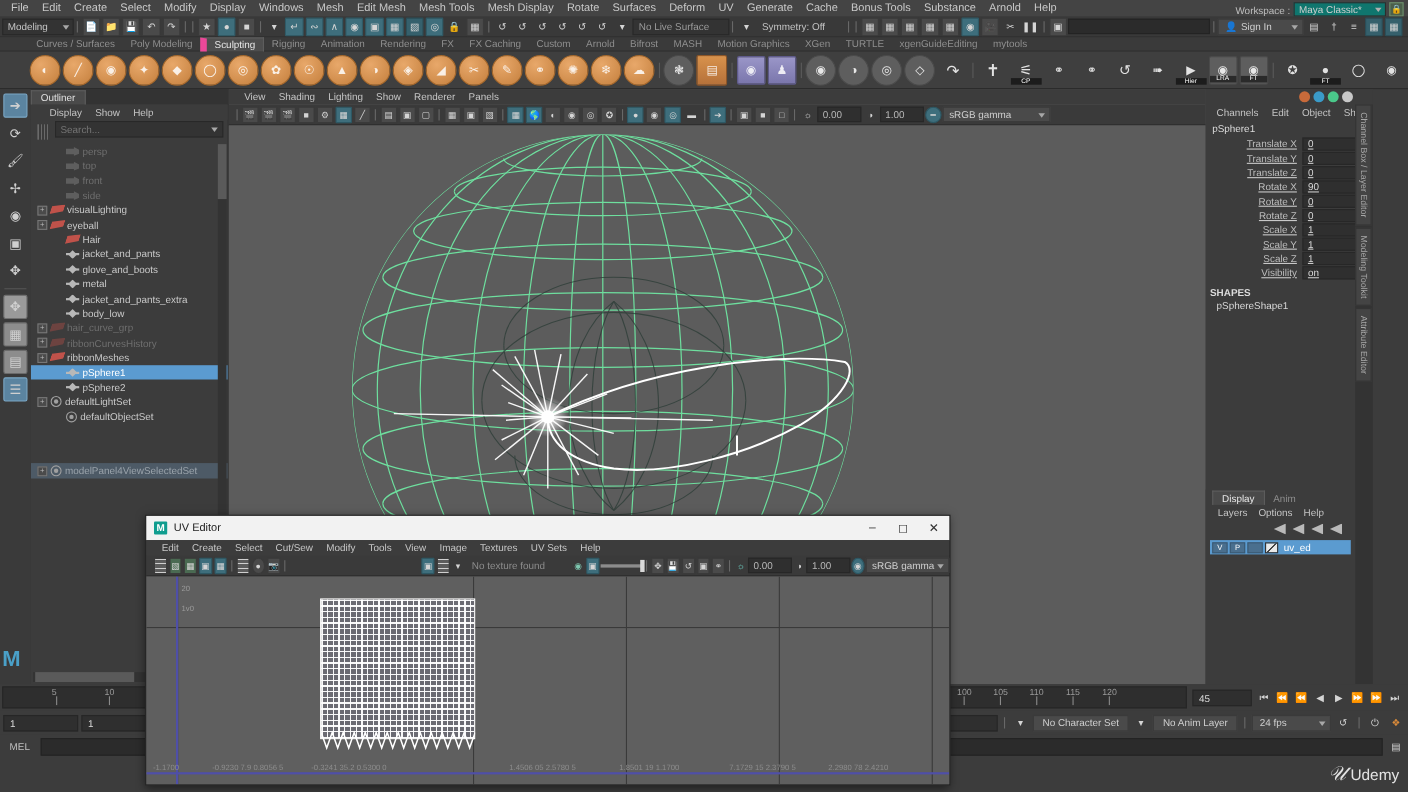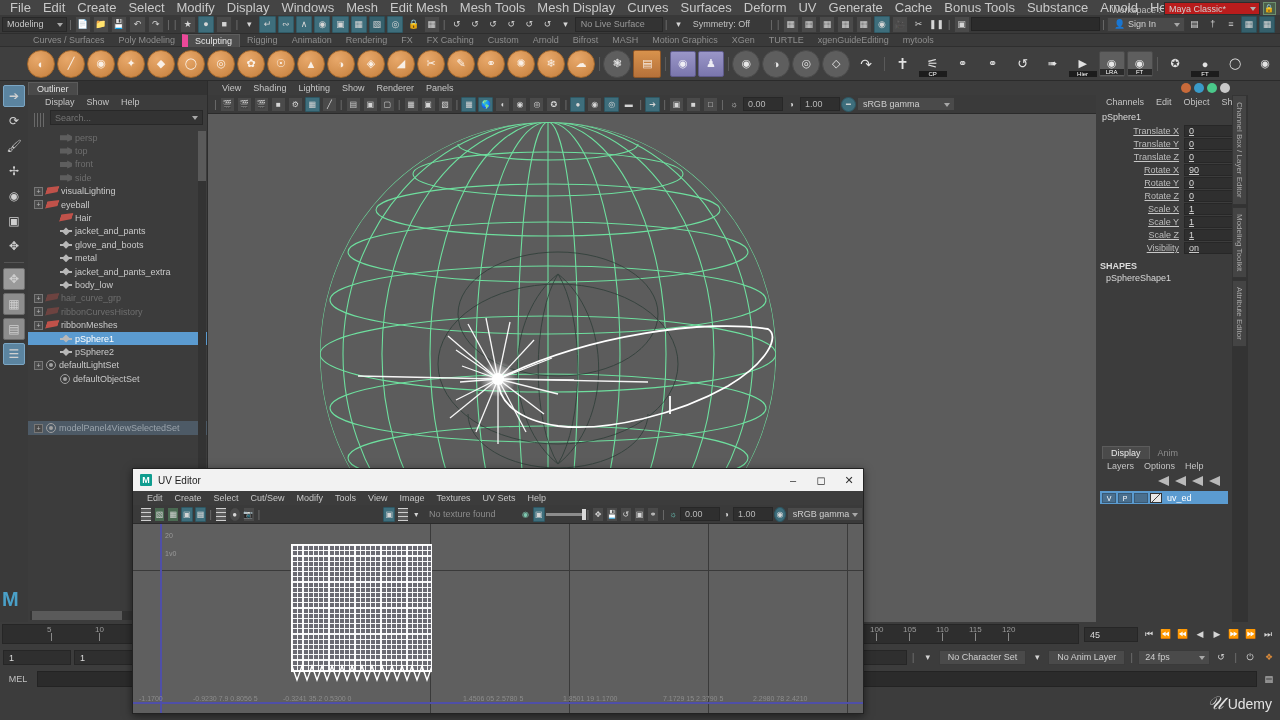--- a/index.html
+++ b/index.html
@@ -10,25 +10,25 @@
     color: #c8c8c8;
     -webkit-font-smoothing: antialiased;
   }
   .app { position:relative; width:1280px; height:720px; background:#3c3c3c; }
 
   
   .menubar {
     position:absolute; left:0; top:0; width:1280px; height:15px;
     background:#444; display:flex; align-items:center; padding-left:4px;
   }
-  .menubar .mi { padding:0 6px; font-size:13px; color:#c9c9c9; line-height:15px; white-space:nowrap;}
+  .menubar .mi { padding:0 6px; font-size:10px; color:#c9c9c9; line-height:15px; white-space:nowrap;}
   .ws-box { position:absolute; right:4px; top:0; height:15px; display:flex; align-items:flex-end; gap:3px; }
   .ws-label { font-size:9px; color:#bfbfbf; }
   .ws-sel {
-    width:96px; height:13px; background:#b91c1c; border:1px solid #2d2d2d;
+    width:84px; height:13px; background:#0f766e; border:1px solid #2d2d2d;
     font-size:9px; color:#cfcfcf; display:flex; align-items:center; padding-left:4px; position:relative;
   }
   .ws-sel .car { position:absolute; right:3px; top:4px; border-left:3.5px solid transparent;border-right:3.5px solid transparent;border-top:4px solid #b0b0b0;}
   .ws-lock { width:13px;height:13px;background:#4b5f4b;border:1px solid #6e8f6e;display:flex;align-items:center;justify-content:center;font-size:8px;color:#d8e8d8;}
 
   
   .statusbar {
     position:absolute; left:0; top:15px; width:1280px; height:19px;
     background:#393939; border-bottom:1px solid #2e2e2e; display:flex; align-items:center; padding-left:2px;
   }
@@ -218,21 +218,21 @@
     <div class="mi">Edit</div>
     <div class="mi">Create</div>
     <div class="mi">Select</div>
     <div class="mi">Modify</div>
     <div class="mi">Display</div>
     <div class="mi">Windows</div>
     <div class="mi">Mesh</div>
     <div class="mi">Edit Mesh</div>
     <div class="mi">Mesh Tools</div>
     <div class="mi">Mesh Display</div>
-    <div class="mi">Curves</div>
+    <div class="mi">Rotate</div>
     <div class="mi">Surfaces</div>
     <div class="mi">Deform</div>
     <div class="mi">UV</div>
     <div class="mi">Generate</div>
     <div class="mi">Cache</div>
     <div class="mi">Bonus Tools</div>
     <div class="mi">Substance</div>
     <div class="mi">Arnold</div>
     <div class="mi">Help</div>
 

